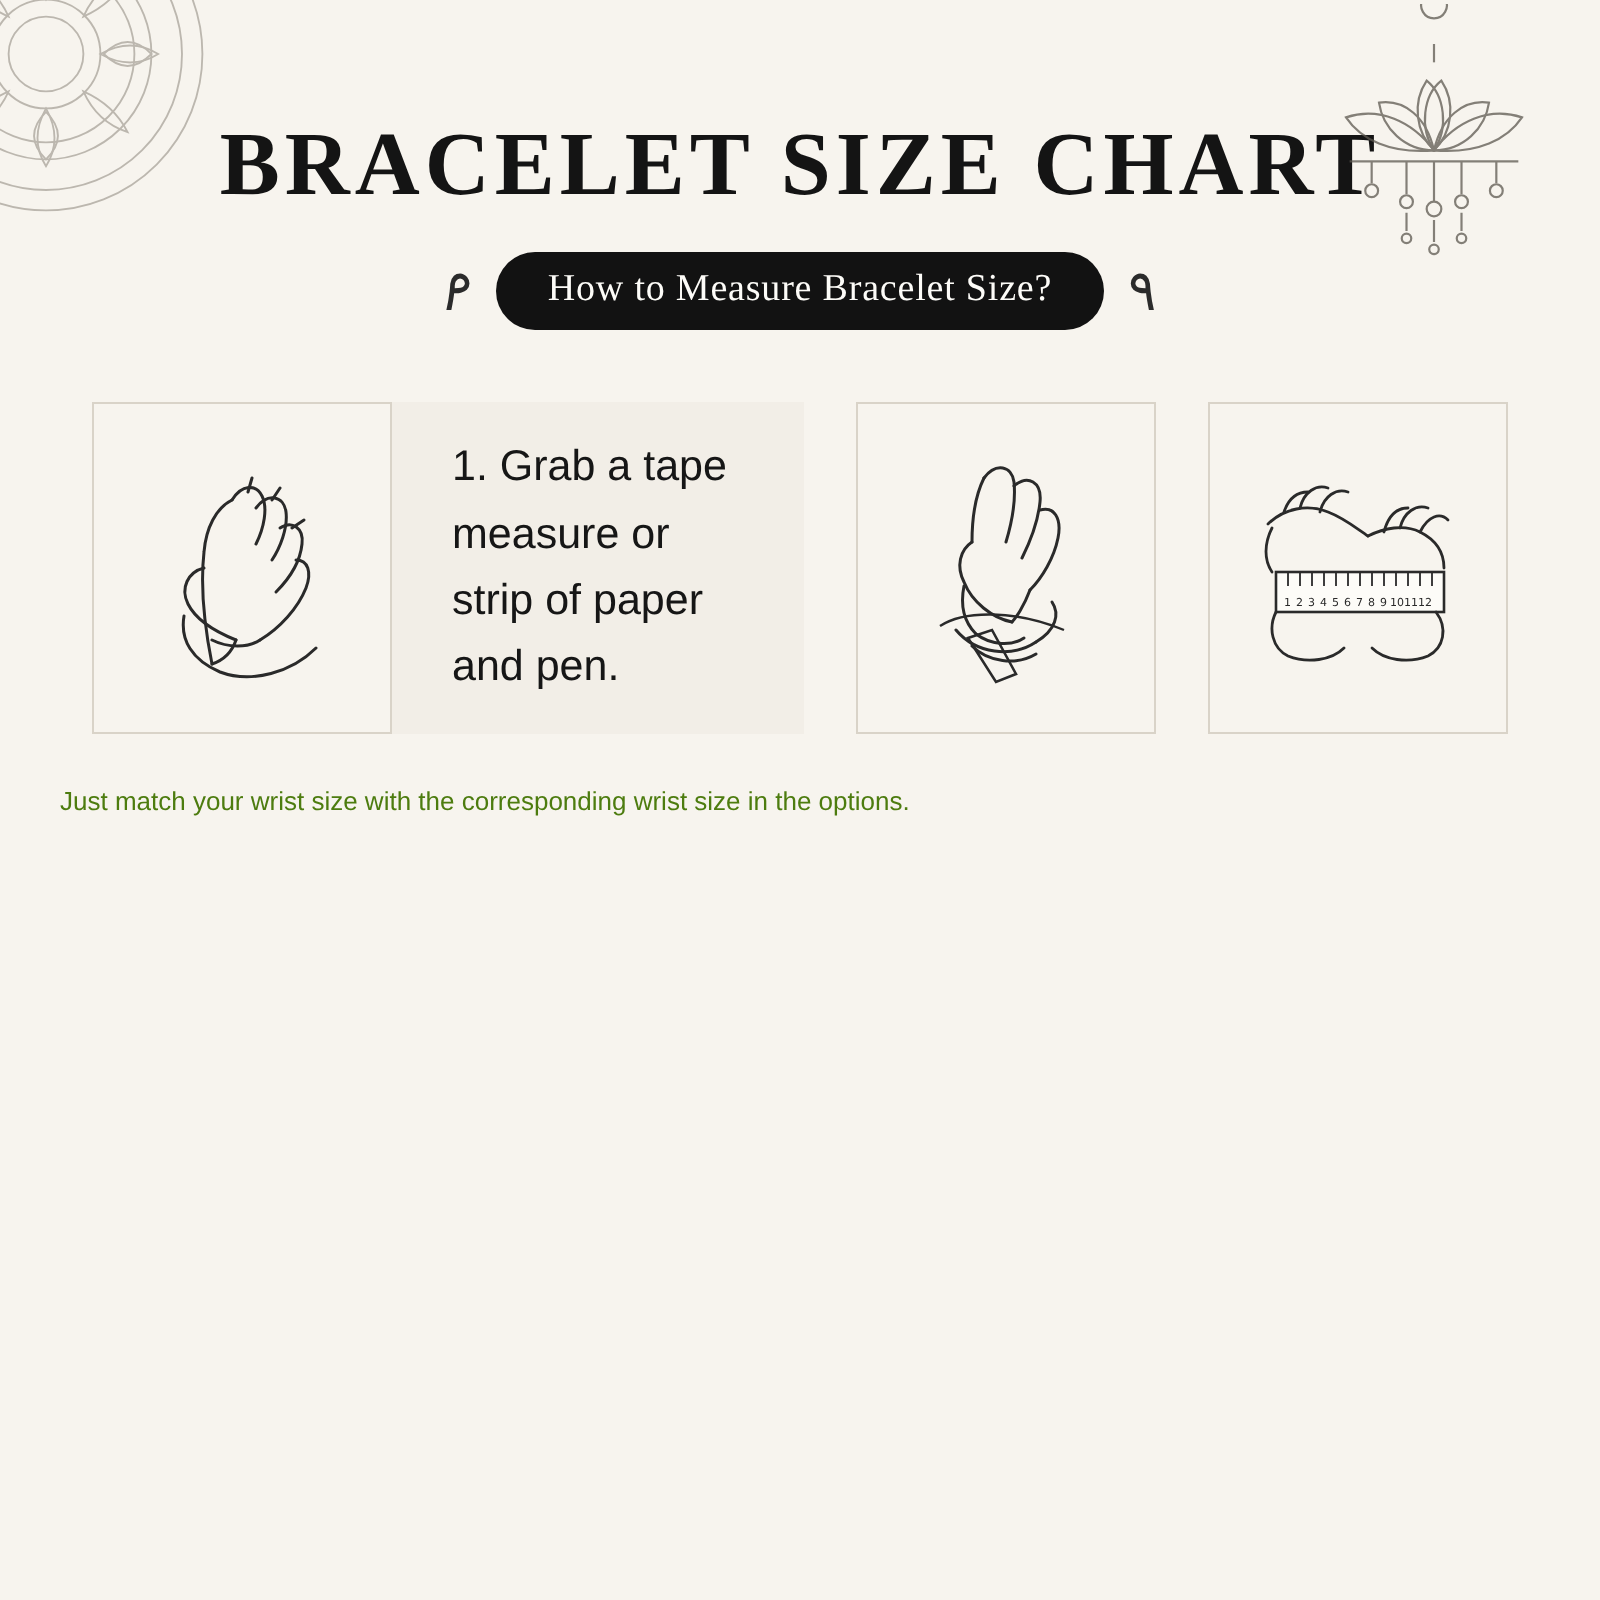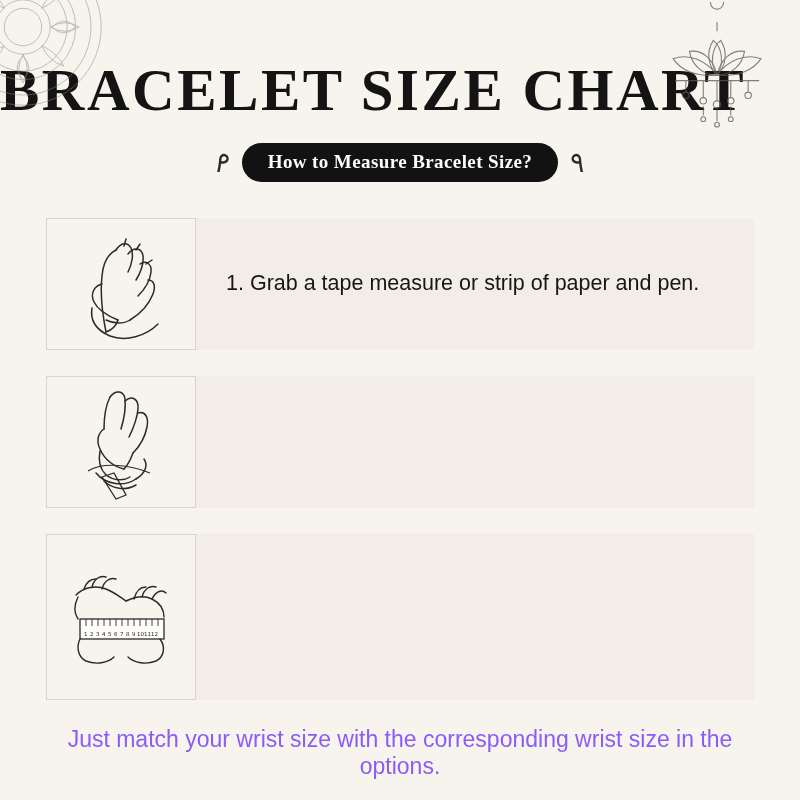--- a/index.html
+++ b/index.html
@@ -32,22 +32,23 @@
     top: 2px;
     right: 28px;
     width: 110px;
     height: 150px;
     opacity: .75;
     pointer-events: none;
   }
 
   
   .title {
+    text-align: center;
     font-family: "Liberation Serif", serif;
-    font-size: 59px;
+    font-size: 45px;
     letter-spacing: 2.5px;
     font-weight: 700;
     margin: 56px 0 0 0;
     padding: 0;
     color: #141414;
   }
 
   .subtitle-row {
     display: flex;
     align-items: center;
@@ -63,30 +64,30 @@
     transform: scaleY(1.1);
   }
   .flourish.left { transform: scaleX(-1) scaleY(1.1); }
   .pill {
     background: #121212;
     color: #fdfcf8;
     border-radius: 20px;
     padding: 8px 26px 9px;
     font-family: "Liberation Serif", serif;
     font-size: 19px;
-    font-weight: 700;
+    font-weight: 400;
     letter-spacing: .4px;
     white-space: nowrap;
   }
 
   
   .steps {
     margin: 36px 46px 0 46px;
     display: flex;
-    flex-direction: column;
+    flex-direction: row;
     gap: 26px;
   }
   .step {
     display: flex;
     align-items: stretch;
     background: #f2eee7;
     min-height: 132px;
   }
   .step-img {
     width: 150px;
@@ -106,23 +107,23 @@
     font-size: 21.5px;
     line-height: 1.55;
     color: #161616;
   }
   .step.s3 { min-height: 166px; }
   .step.s3 .step-text { font-size: 21px; }
 
   
   .footer {
     margin: 26px 30px 0 30px;
-    text-align: center;
-    font-size: 23px;
-    color: #8b5cf6;
+    text-align: left;
+    font-size: 13px;
+    color: #4d7c0f;
   }
 </style>
 </head>
 <body>
 
 <svg class="mandala" viewBox="0 0 200 200">
   <g fill="none" stroke="#8d877c" stroke-width="1.1">
     <circle cx="100" cy="100" r="22"></circle>
     <circle cx="100" cy="100" r="32"></circle>
     <circle cx="100" cy="100" r="52"></circle>

